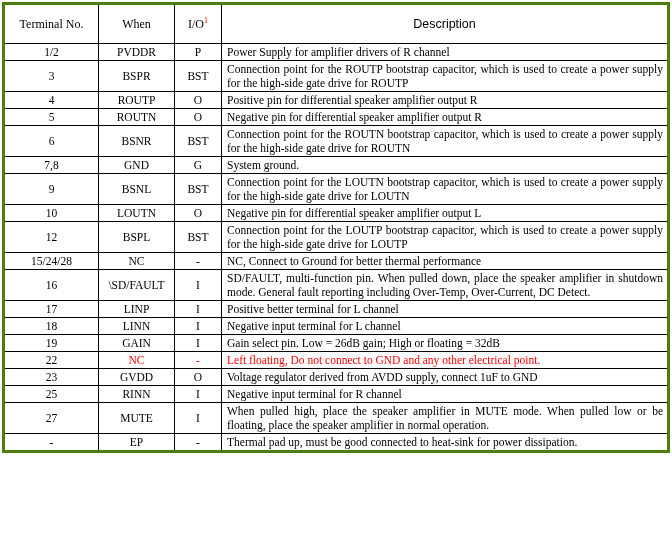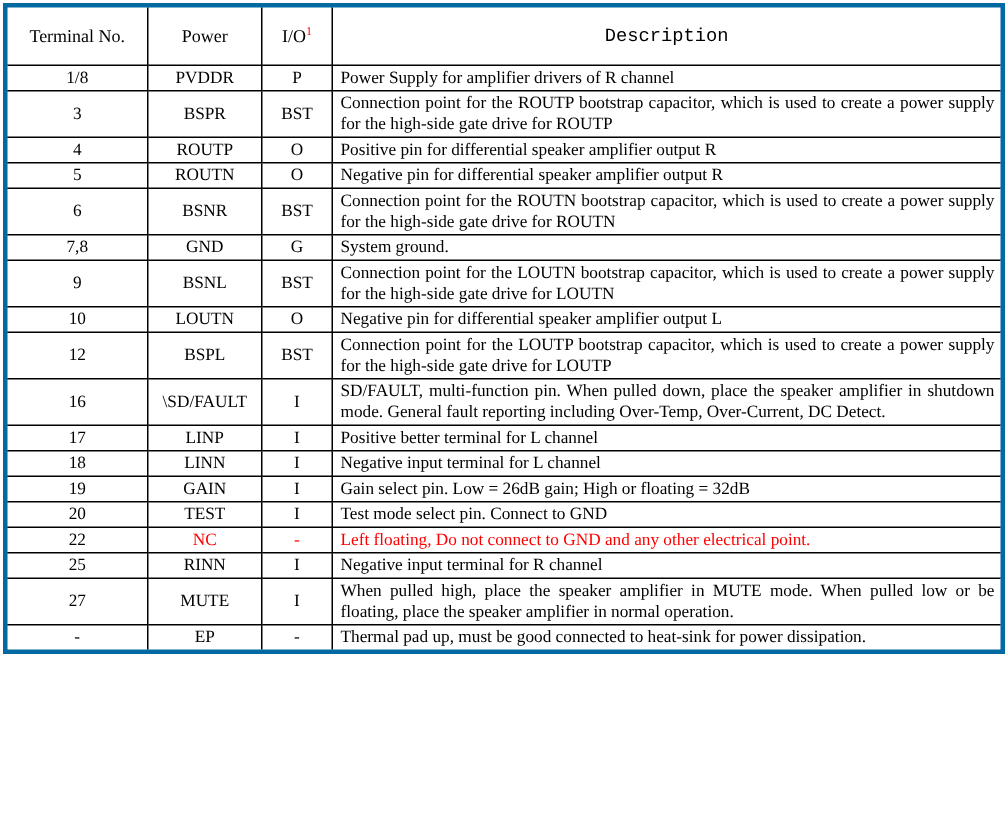--- a/index.html
+++ b/index.html
@@ -13,40 +13,40 @@
   .page {
     width: 672px;
     height: 543px;
     box-sizing: border-box;
     padding: 2px;
     background: #ffffff;
   }
   table.term-table {
     border-collapse: collapse;
     width: 668px;
-    border: 3px solid #0369a1;
+    border: 3px solid #4d7c0f;
     table-layout: fixed;
   }
   .term-table th,
   .term-table td {
     border: 1px solid #000000;
     font-size: 11.5px;
     line-height: 14px;
     padding: 1px 2px;
     overflow: hidden;
   }
   .term-table thead th {
     height: 36px;
     font-weight: normal;
     font-size: 12px;
     text-align: center;
     vertical-align: middle;
   }
   .term-table thead th.desc-head {
-    font-family: Liberation Mono, monospace;
+    font-family: Liberation Sans, sans-serif;
     font-size: 12.5px;
   }
   .col-no   { width: 95px; }
   .col-name { width: 76px; }
   .col-io   { width: 47px; }
   .col-desc { width: auto; }
   .term-table td.center {
     text-align: center;
     vertical-align: middle;
   }
@@ -71,28 +71,28 @@
   <table class="term-table">
     <colgroup>
       <col class="col-no">
       <col class="col-name">
       <col class="col-io">
       <col class="col-desc">
     </colgroup>
     <thead>
       <tr>
         <th>Terminal No.</th>
-        <th>Power</th>
+        <th>When</th>
         <th><span>I/O</span><sup class="io-sup red">1</sup></th>
         <th class="desc-head">Description</th>
       </tr>
     </thead>
     <tbody>
         <tr>
-          <td class="center">1/8</td>
+          <td class="center">1/2</td>
           <td class="center">PVDDR</td>
           <td class="center">P</td>
           <td class="desc">Power Supply for amplifier drivers of R channel</td>
         </tr>
         <tr>
           <td class="center">3</td>
           <td class="center">BSPR</td>
           <td class="center">BST</td>
           <td class="desc">Connection point for the ROUTP bootstrap capacitor, which is used to create a power supply for the high-side gate drive for ROUTP</td>
         </tr>
@@ -132,20 +132,26 @@
           <td class="center">O</td>
           <td class="desc">Negative pin for differential speaker amplifier output L</td>
         </tr>
         <tr>
           <td class="center">12</td>
           <td class="center">BSPL</td>
           <td class="center">BST</td>
           <td class="desc">Connection point for the LOUTP bootstrap capacitor, which is used to create a power supply for the high-side gate drive for LOUTP</td>
         </tr>
         <tr>
+          <td class="center">15/24/28</td>
+          <td class="center">NC</td>
+          <td class="center">-</td>
+          <td class="desc">NC, Connect to Ground for better thermal performance</td>
+        </tr>
+        <tr>
           <td class="center">16</td>
           <td class="center">\SD/FAULT</td>
           <td class="center">I</td>
           <td class="desc">SD/FAULT, multi-function pin. When pulled down, place the speaker amplifier in shutdown mode. General fault reporting including Over-Temp, Over-Current, DC Detect.</td>
         </tr>
         <tr>
           <td class="center">17</td>
           <td class="center">LINP</td>
           <td class="center">I</td>
           <td class="desc">Positive better terminal for L channel</td>
@@ -154,32 +160,32 @@
           <td class="center">18</td>
           <td class="center">LINN</td>
           <td class="center">I</td>
           <td class="desc">Negative input terminal for L channel</td>
         </tr>
         <tr>
           <td class="center">19</td>
           <td class="center">GAIN</td>
           <td class="center">I</td>
           <td class="desc">Gain select pin. Low = 26dB gain; High or floating = 32dB</td>
-        </tr>
-        <tr>
-          <td class="center">20</td>
-          <td class="center">TEST</td>
-          <td class="center">I</td>
-          <td class="desc">Test mode select pin. Connect to GND</td>
         </tr>
         <tr>
           <td class="center">22</td>
           <td class="center red">NC</td>
           <td class="center red">-</td>
           <td class="desc red">Left floating, Do not connect to GND and any other electrical point.</td>
+        </tr>
+        <tr>
+          <td class="center">23</td>
+          <td class="center">GVDD</td>
+          <td class="center">O</td>
+          <td class="desc">Voltage regulator derived from AVDD supply, connect 1uF to GND</td>
         </tr>
         <tr>
           <td class="center">25</td>
           <td class="center">RINN</td>
           <td class="center">I</td>
           <td class="desc">Negative input terminal for R channel</td>
         </tr>
         <tr>
           <td class="center">27</td>
           <td class="center">MUTE</td>

